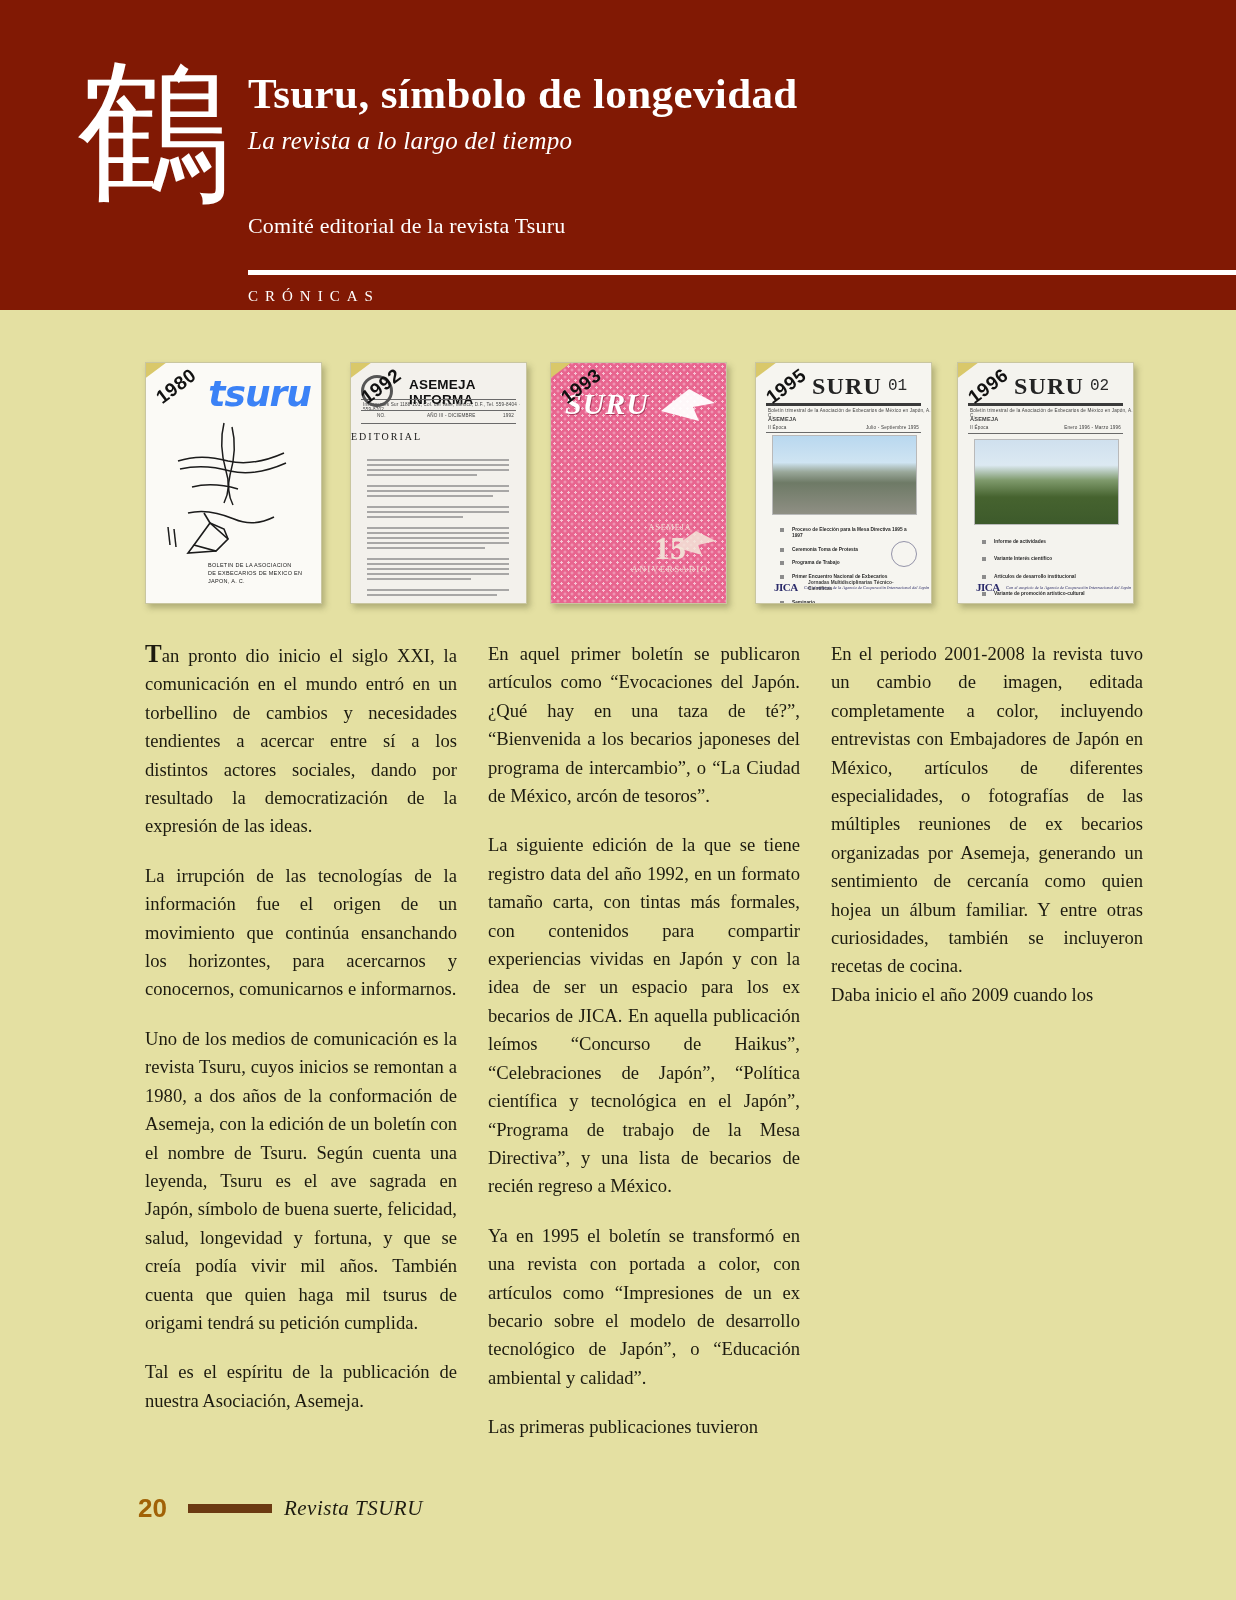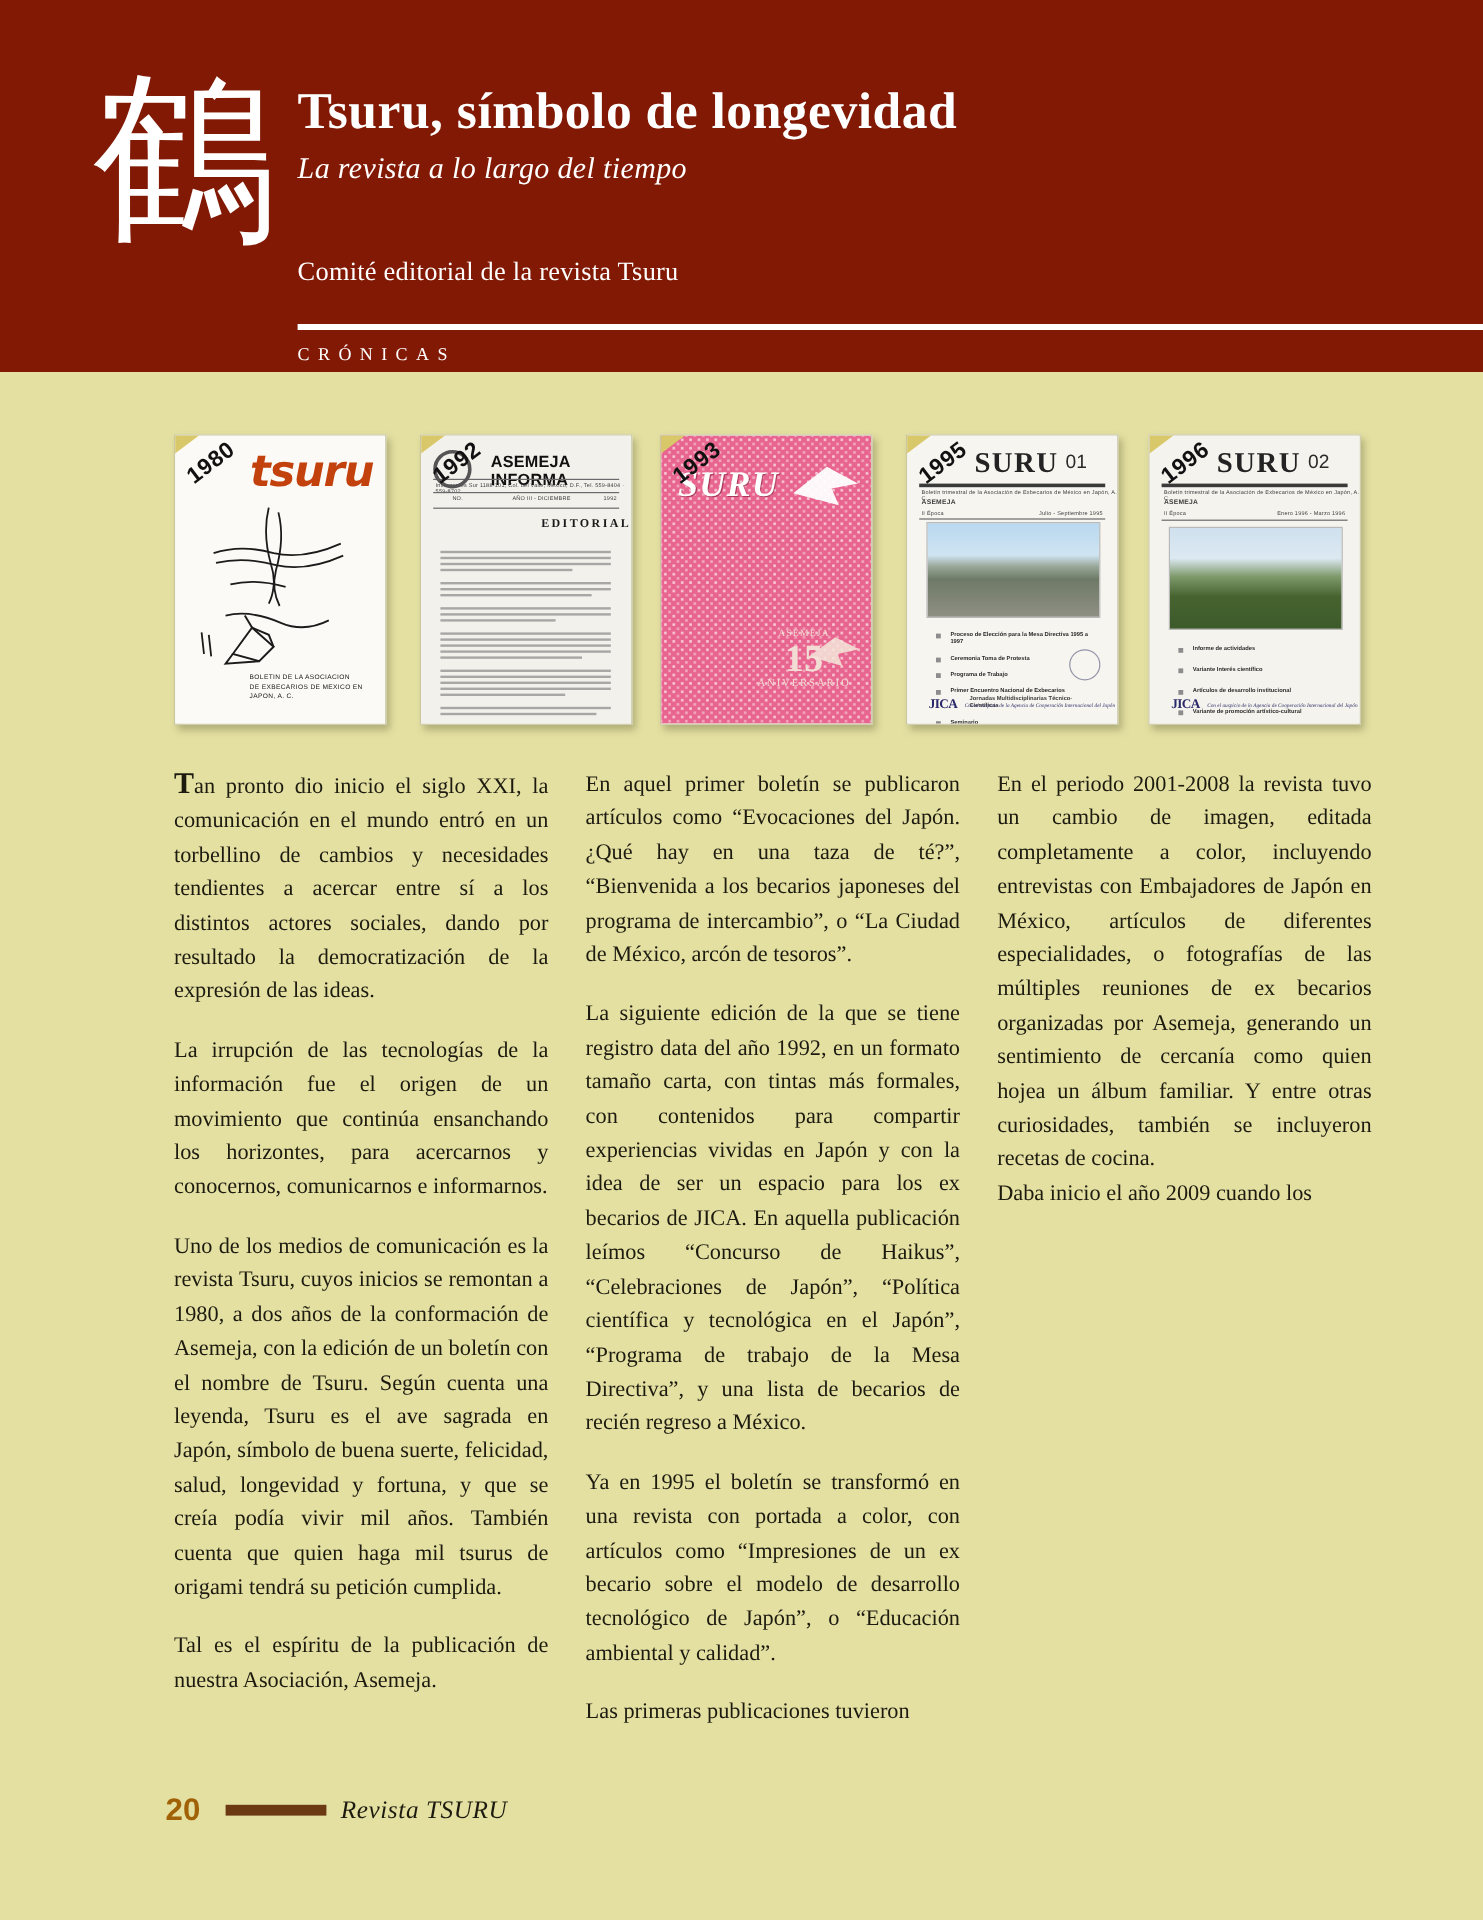--- a/index.html
+++ b/index.html
@@ -145,21 +145,21 @@
     letter-spacing: 0.5px;
   }
 
   
   .c1980-title {
     position: absolute;
     right: 10px; top: 10px;
     font-family: "DejaVu Sans", sans-serif;
     font-weight: bold;
     font-size: 36px;
-    color: #c2410c;
+    color: #3b82f6;
     letter-spacing: -1px;
     font-style: italic;
     margin-left: 16px;
   }
   .crane-art {
     position: absolute;
     left: 12px; top: 54px;
     width: 152px; height: 140px;
   }
   .c1980-caption {
@@ -189,26 +189,25 @@
     width: 26px; height: 26px;
     border: 3px solid #555;
     border-radius: 50%;
     z-index: 5;
   }
   .thin-rule { position: absolute; background: #6a6a6a; height: 1px; }
   .micro-line { position: absolute; background: #8b8b8b; height: 1.6px; opacity: 0.72; }
   .c1992-editorial {
     position: absolute;
     left: 0; right: 0; top: 68px;
-    text-align: right;
+    text-align: left;
     font-family: "Liberation Serif", serif;
     font-size: 10px;
     letter-spacing: 2px;
     color: #1a1a1a;
-    font-weight: bold;
   }
 
   
   .pink-bg {
     position: absolute; inset: 0;
     background-color: #e8658f;
     background-image:
       radial-gradient(circle, rgba(255,255,255,0.62) 1px, transparent 1.4px),
       radial-gradient(circle, rgba(255,255,255,0.42) 1px, transparent 1.4px);
     background-size: 7px 7px, 7px 7px;
@@ -244,21 +243,21 @@
     left: 56px; top: 10px;
     font-family: "Liberation Serif", serif;
     font-weight: bold;
     font-size: 24px;
     color: #232323;
     letter-spacing: 1.2px;
   }
   .suru-num {
     position: absolute;
     left: 132px; top: 14px;
-    font-family: Liberation Sans, sans-serif;
+    font-family: Liberation Mono, monospace;
     font-size: 16px;
     color: #2a2a2a;
     text-align: center;
   }
   .mast-rule {
     position: absolute;
     left: 10px; top: 40px; right: 10px;
     height: 2.5px;
     background: #3a3a3a;
   }

